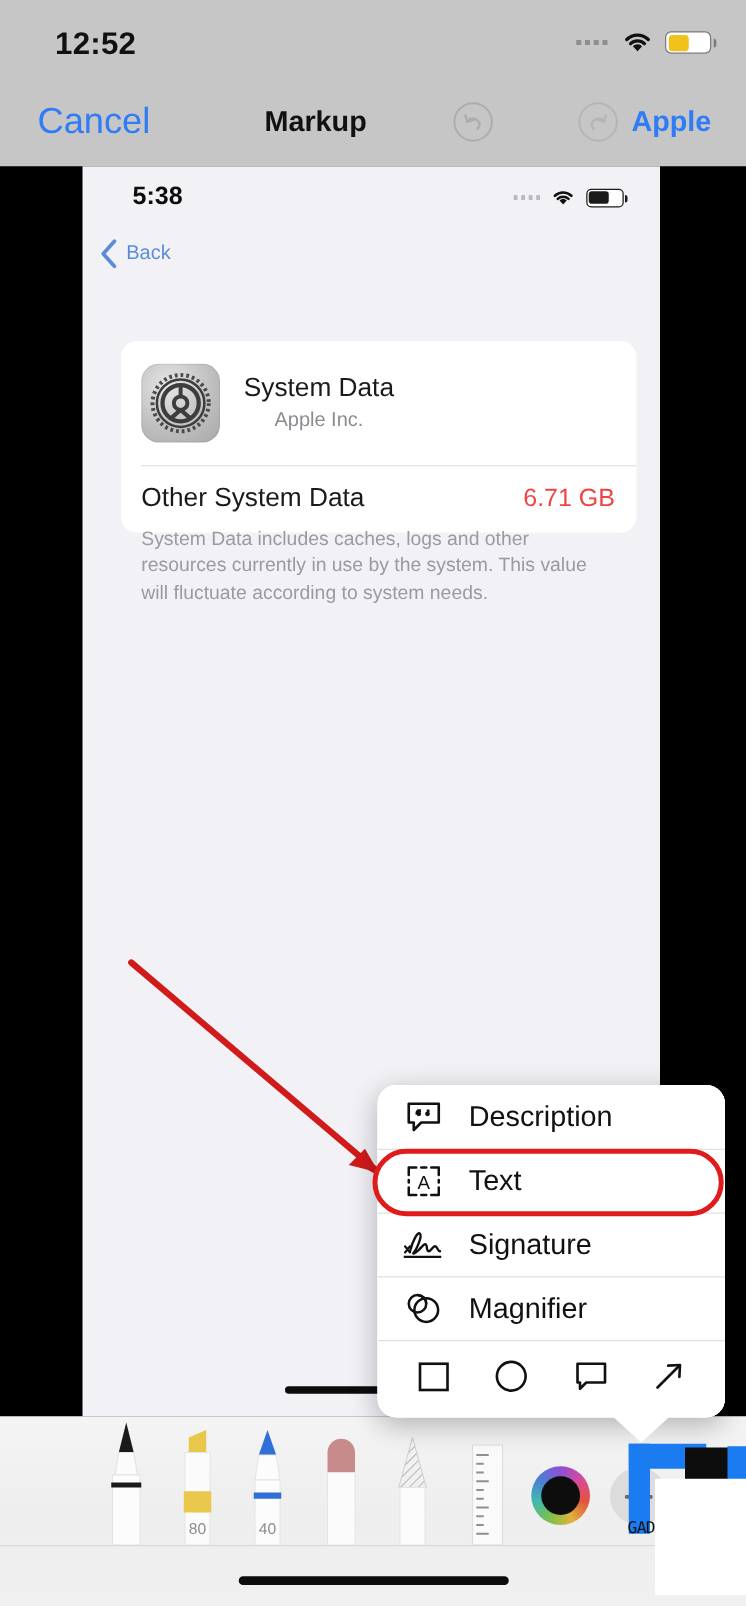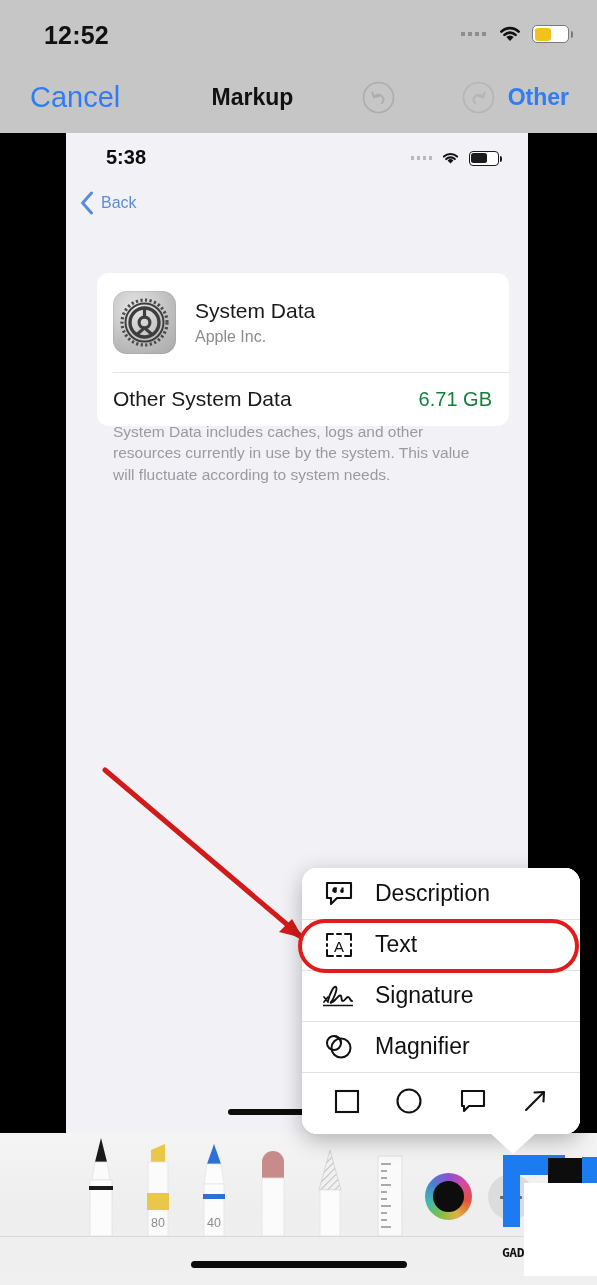--- a/index.html
+++ b/index.html
@@ -202,21 +202,21 @@
     padding: 18px 0 18px 16px;
   }
   .app-icon {
     width: 63px; height: 63px;
     border-radius: 14px;
     background: radial-gradient(circle at 35% 28%, #e6e6e6 0%, #bdbdbd 60%, #a8a8a8 100%);
     flex: 0 0 auto;
     position: relative;
     box-shadow: inset 0 0 0 1px rgba(0,0,0,0.06);
   }
-  .app-meta { margin-left: 19px; }
+  .app-meta { margin-left: 19px; text-align: center; }
   .app-name {
     font-size: 21px;
     color: #1a1a1a;
     line-height: 1.15;
   }
   .app-dev {
     font-size: 16px;
     color: #8b8b90;
     margin-top: 4px;
   }
@@ -225,21 +225,21 @@
     background: #e3e3e6;
     margin-left: 16px;
   }
   .card-row {
     display: flex;
     align-items: center;
     justify-content: space-between;
     padding: 14px 17px 15px 16px;
   }
   .row-label { font-size: 21px; color: #1a1a1a; }
-  .row-value { font-size: 20px; color: #15803d; }
+  .row-value { font-size: 20px; color: #ef4444; }
 
   .footnote {
     position: absolute;
     left: 47px;
     top: 288px;
     width: 380px;
     font-size: 15.5px;
     line-height: 1.38;
     color: #9a9aa0;
   }
@@ -413,23 +413,23 @@
   .plus-btn::before { left: 12px; right: 12px; top: 21.5px; height: 3px; }
   .plus-btn::after { top: 12px; bottom: 12px; left: 21.5px; width: 3px; }
 
   
   .wm-blue1 { position:absolute; left:503px; top:1155px; width:17px; height:72px; background:#1a7cf0; z-index:40; }
   .wm-blue2 { position:absolute; left:503px; top:1155px; width:62px; height:20px; background:#1a7cf0; z-index:40; }
   .wm-blk   { position:absolute; left:548px; top:1158px; width:46px; height:26px; background:#0d0d0d; z-index:40; }
   .wm-blue3 { position:absolute; left:582px; top:1157px; width:15px; height:42px; background:#1a7cf0; z-index:40; }
   .wm-white { position:absolute; left:524px; top:1183px; width:73px; height:93px; background:#ffffff; z-index:41; }
   .wm-txt {
-    position:absolute; left:502px; top:1245px;
+    position:absolute; left:502px; top:1215px;
     font-family: "DejaVu Sans Mono", monospace;
-    font-size: 13px; font-weight: bold; letter-spacing: -0.5px;
+    font-size: 13px; font-weight: normal; letter-spacing: -0.5px;
     color: #111; z-index: 42;
   }
 </style>
 </head>
 <body>
 
 <div id="screen">
 
   <div class="photo">
 
@@ -680,21 +680,21 @@
           <path d="M10.4 11.5 L11.8 16.3 L16.6 15" fill="none" stroke="#adadad" stroke-width="2" stroke-linecap="round" stroke-linejoin="round"></path>
         </svg>
       </span>
       <span class="redo-btn" style="left:462px;top:19px;">
         <svg width="33" height="33" viewBox="0 0 33 33">
           <circle cx="16.5" cy="16.5" r="15" fill="none" stroke="#b5b5b5" stroke-width="1.6"></circle>
           <path d="M13 22 q-3.5 -4 0.5 -7 q3.5 -2.6 7.3 0.4" fill="none" stroke="#b5b5b5" stroke-width="2" stroke-linecap="round"></path>
           <path d="M22.6 11.5 L21.2 16.3 L16.4 15" fill="none" stroke="#b5b5b5" stroke-width="2" stroke-linecap="round" stroke-linejoin="round"></path>
         </svg>
       </span>
-      <span class="nav-done">Other</span>
+      <span class="nav-done">Apple</span>
     </div>
   </div>
 
   <svg class="annot-arrow">
     <line x1="105" y1="770" x2="303" y2="938" stroke="#d11a1a" stroke-width="5" stroke-linecap="round"></line>
     <path d="M303 938 L279 932 L292 919 Z" fill="#d11a1a"></path>
     <path d="M312 946 L284 930 L290 923 Z" fill="#d11a1a"></path>
   </svg>
 
   <div class="wm-blue2"></div>

